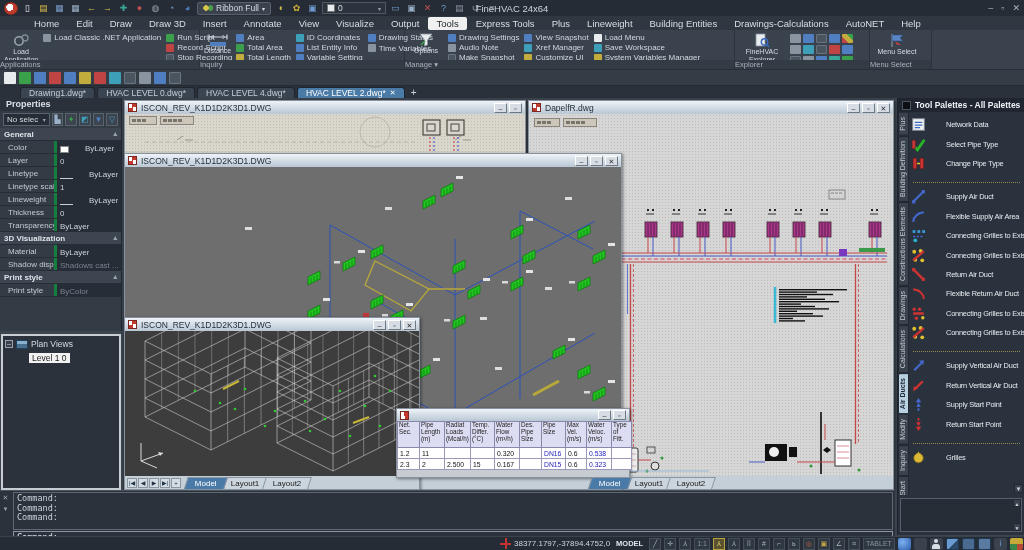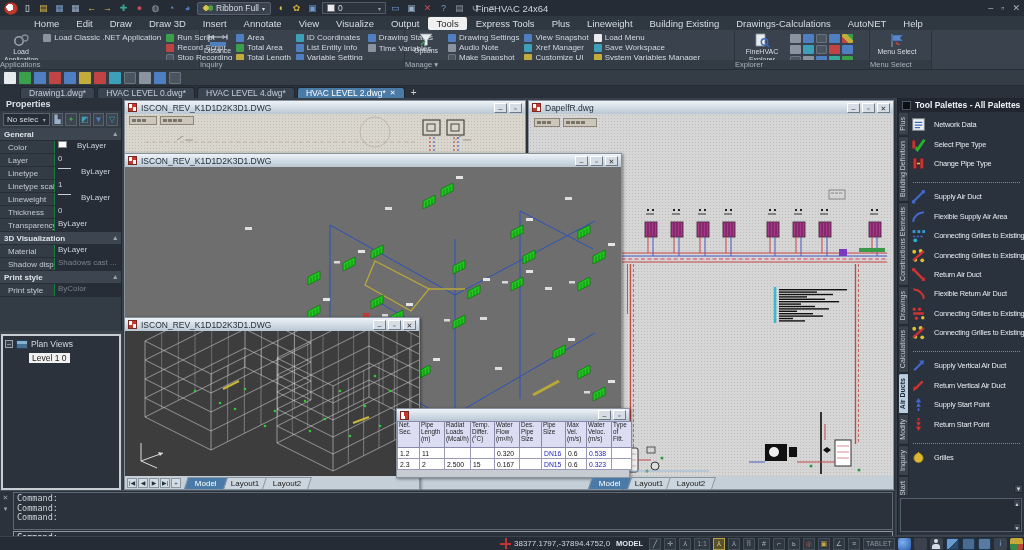--- a/index.html
+++ b/index.html
@@ -50,21 +50,21 @@
   
   #props{left:0;top:98px;width:122px;height:233px;background:#333b45;border-right:1px solid #222831}
   #props .phead{height:13px;background:#2a313a;font-size:9px;font-weight:bold;color:#dbe1e8;padding:1px 6px}
   .ptools{display:flex;align-items:center;gap:2px;padding:2px 3px}
   .pselect{display:flex;align-items:center;justify-content:space-between;background:#262d36;border:1px solid #5a6470;width:52px;height:13px;font-size:8px;padding:0 3px;color:#d5dbe2}
   .ptool{width:13px;height:13px;background:#3c454f;border:1px solid #59636e;font-size:8px;display:flex;align-items:center;justify-content:center}
   .prow{display:flex;height:13px;border-bottom:1px solid #272d35;font-size:8px;align-items:center}
   .prow[data-kind="section"]{background:#3d4650;font-weight:bold;color:#dde3ea;padding-left:4px}
   .prow[data-kind="section"]::after{content:"▴";margin-left:auto;margin-right:4px;font-size:7px;color:#9aa4ae}
   .prow[data-kind="row"] .plab{width:54px;padding-left:8px;color:#c3cad2;overflow:hidden;white-space:nowrap}
-  .prow[data-kind="row"] .pvalwrap{flex:1;background:#262d36;height:100%;display:flex;align-items:flex-start;gap:10px;padding-left:3px;border-left:1px solid #15803d}
+  .prow[data-kind="row"] .pvalwrap{flex:1;background:#262d36;height:100%;display:flex;align-items:flex-end;gap:16px;padding-left:3px;border-left:3px solid #15803d}
   .pval{color:#ccd3db;white-space:nowrap;overflow:hidden}
   .pval[data-muted="true"]{color:#78828e}
   .swatch{display:none;width:9px;height:7px;flex:none}
   .swatch[data-sw="white"]{display:inline-block;background:#fff;border:1px solid #888}
   .swatch[data-sw="line"]{display:inline-block;height:1px;width:13px;background:#c6cdd5;border:none;margin-top:1px}
   
   #planviews{left:1px;top:334px;width:120px;height:156px;background:#2b323b;border:2px solid #c8cdd3;font-size:8.5px}
   .tree-root{display:flex;align-items:center;gap:3px;padding:3px 2px}
   .expander{width:8px;height:8px;border:1px solid #9aa3ad;color:#cfd6de;font-size:7px;line-height:6px;text-align:center;background:#39424c}
   .treeicon{width:12px;height:9px;background:linear-gradient(#8ab0d0 0 45%,#4a7090 45%);border:1px solid #23405a}
@@ -93,21 +93,21 @@
   #tblwin td{border:1px solid #9a9ab8;font-size:6.8px;color:#111;padding:0 2px;height:11px;white-space:nowrap;overflow:hidden;background:#fff}
   #tblwin td:nth-child(7),#tblwin td:nth-child(9){color:#2222bb}
   
   #palette{left:897px;top:98px;width:127px;height:437px;background:#2a323d;border-left:1px solid #1d232b}
   #palette .phead{height:14px;background:#1f2630;color:#eef2f6;font-size:8.5px;font-weight:bold;display:flex;align-items:center;gap:4px;padding:0 4px;white-space:nowrap;overflow:hidden}
   .phead .blk{width:9px;height:9px;background:#0c0e12;border:1px solid #4a5560;flex:none}
   #vtabs{position:absolute;left:0;top:14px;width:11px;bottom:40px;display:flex;flex-direction:column;overflow:hidden}
   .vtab{writing-mode:vertical-rl;transform:rotate(180deg);font-size:7px;color:#c3cad2;background:#39424d;border:1px solid #222931;padding:4px 0;text-align:center;flex:none;white-space:nowrap;overflow:hidden;border-radius:0 2px 2px 0}
   .vtab[data-active="true"]{background:#b9cfe2;color:#1c2733;font-weight:bold}
   #palitems{position:absolute;left:11px;top:14px;right:0;bottom:40px;overflow:hidden;padding:3px 0 0 2px}
-  .pal-item{display:flex;align-items:center;gap:8px;height:19.4px;font-size:7.4px;letter-spacing:-.2px;color:#e8ecf1;white-space:nowrap;overflow:hidden}
+  .pal-item{display:flex;align-items:center;gap:20px;height:19.4px;font-size:7.4px;letter-spacing:-.2px;color:#e8ecf1;white-space:nowrap;overflow:hidden}
   .pal-item[data-kind="sep"]{height:10px;border-bottom:1px dotted #9a8a4a;margin:0 4px 4px 2px}
   .pico{width:15px;height:15px;flex:none}
   .palscroll{position:absolute;right:1px;bottom:42px;width:9px;height:9px;background:#39424d;color:#cfd6de;font-size:6px;text-align:center;line-height:9px;border:1px solid #222931}
   #pallower{position:absolute;left:2px;right:2px;bottom:3px;height:34px;background:#262d37;border:1px solid #56606c}
   #pallower .sar{position:absolute;right:0;width:8px;height:8px;background:#39424d;border:1px solid #222931;color:#cfd6de;font-size:5px;text-align:center;line-height:8px}
   
   #cmd{left:0;top:490px;width:895px;height:54px;background:#2b323b;border-top:1px solid #4a545f;display:flex}
   #cmd .gutter{width:11px;display:flex;flex-direction:column;align-items:center;gap:3px;padding-top:3px;color:#9aa4ae;font-size:7px}
   #cmd .cbody{flex:1;display:flex;flex-direction:column;padding:1px 2px}
   .chist{flex:1;border:1px solid #5d6873;padding:1px 3px;font-family:"DejaVu Sans Mono",monospace;font-size:8.5px;line-height:9.5px;color:#ccd3da}
@@ -274,21 +274,21 @@
     <span class="menu-item">Draw 3D</span>
     <span class="menu-item">Insert</span>
     <span class="menu-item">Annotate</span>
     <span class="menu-item">View</span>
     <span class="menu-item">Visualize</span>
     <span class="menu-item">Output</span>
     <span class="menu-item" data-active="true">Tools</span>
     <span class="menu-item">Express Tools</span>
     <span class="menu-item">Plus</span>
     <span class="menu-item">Lineweight</span>
-    <span class="menu-item">Building Existing</span>
+    <span class="menu-item">Building Entities</span>
     <span class="menu-item">Drawings-Calculations</span>
     <span class="menu-item">AutoNET</span>
     <span class="menu-item">Help</span>
   </div>
 
 <div id="ribbon" class="abs">
   <div class="rgroup" style="width:200px">
     <div class="bigbtn">
       <svg width="17" height="15" viewBox="0 0 17 15">
           <circle cx="6" cy="8" r="4.2" fill="none" stroke="#9aa4ae" stroke-width="1.6"></circle>

